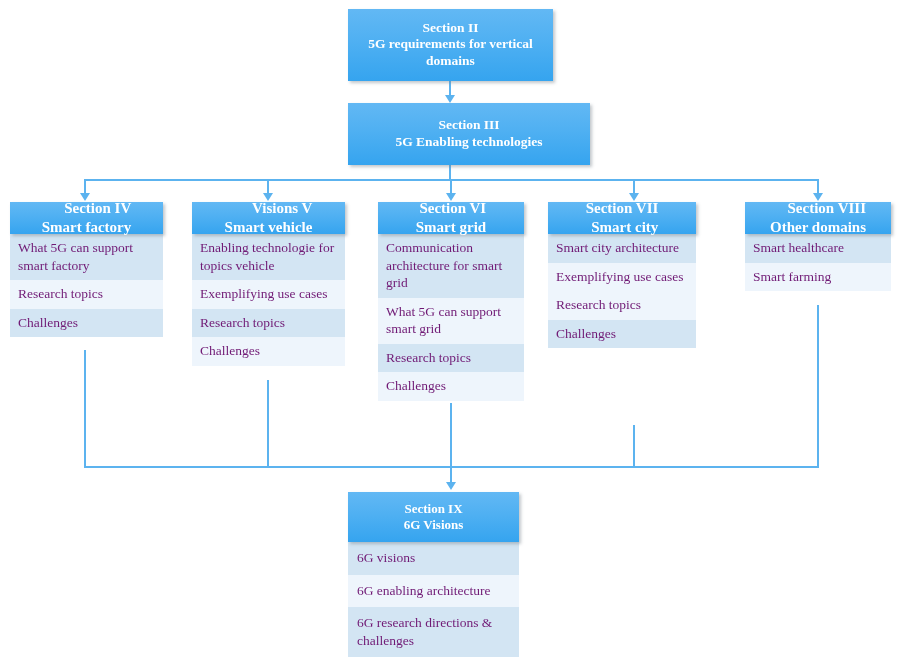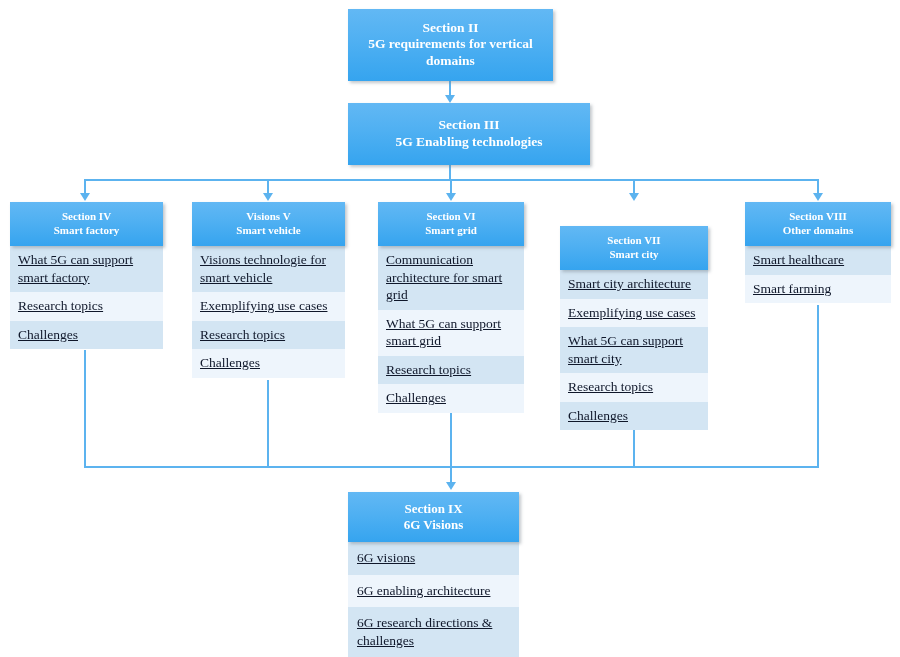--- a/index.html
+++ b/index.html
@@ -22,41 +22,40 @@
     text-align:center;
     line-height:1.22;
     padding:7px 6px 8px 6px;
     box-shadow:2px 2px 3px rgba(120,130,140,.45);
     position:relative;
     z-index:2;
   }
   .node-rows{position:relative;z-index:1;}
   .row{
     box-sizing:border-box;
-    color:#0f172a;
+    color:#701a75;
     padding:5px 8px 6px 8px;
     line-height:1.30;
-    text-decoration:underline;
   }
   .row.shadeA{background:#d3e5f3;}
   .row.shadeB{background:#eef5fc;}
 
   
   #node-sec2{left:348px;top:9px;width:205px;}
   #node-sec2 .node-header{height:72px;font-size:13.5px;display:flex;align-items:center;justify-content:center;}
   #node-sec3{left:348px;top:103px;width:242px;}
   #node-sec3 .node-header{height:62px;font-size:13.5px;display:flex;align-items:center;justify-content:center;}
 
   
-  .col .node-header{font-size:11px;height:44px;display:flex;align-items:center;justify-content:center;}
+  .col .node-header{font-size:15px;height:32px;display:flex;align-items:center;justify-content:center;text-align:right;}
   .col .row{font-size:13.5px;}
   #node-sec4{left:10px;top:202px;width:153px;}
   #node-sec5{left:192px;top:202px;width:153px;}
   #node-sec6{left:378px;top:202px;width:146px;}
-  #node-sec7{left:560px;top:202px;width:148px;margin-top:24px;}
+  #node-sec7{left:548px;top:202px;width:148px;}
   #node-sec8{left:745px;top:202px;width:146px;}
 
   
   #node-sec9{left:348px;top:492px;width:171px;}
   #node-sec9 .node-header{height:50px;font-size:13px;display:flex;align-items:center;justify-content:center;}
   #node-sec9 .row{font-size:13.5px;padding:7px 9px 8px 9px;}
 
   
   .lineV{position:absolute;width:2px;background:#5cb3ef;}
   .lineH{position:absolute;height:2px;background:#5cb3ef;}
@@ -140,21 +139,21 @@
   </div>
 
   <div class="node col" id="node-sec5">
     <div class="node-header">
       <div>
         <span class="hdr-line">Visions V</span>
         <span class="hdr-line">Smart vehicle</span>
       </div>
     </div>
     <div class="node-rows">
-      <div class="row shadeA">Visions technologie for smart vehicle</div>
+      <div class="row shadeA">Enabling technologie for topics vehicle</div>
       <div class="row shadeB">Exemplifying use cases</div>
       <div class="row shadeA">Research topics</div>
       <div class="row shadeB">Challenges</div>
     </div>
   </div>
 
   <div class="node col" id="node-sec6">
     <div class="node-header">
       <div>
         <span class="hdr-line">Section VI</span>
@@ -172,21 +171,20 @@
   <div class="node col" id="node-sec7">
     <div class="node-header">
       <div>
         <span class="hdr-line">Section VII</span>
         <span class="hdr-line">Smart city</span>
       </div>
     </div>
     <div class="node-rows">
       <div class="row shadeA">Smart city architecture</div>
       <div class="row shadeB">Exemplifying use cases</div>
-      <div class="row shadeA">What 5G can support smart city</div>
       <div class="row shadeB">Research topics</div>
       <div class="row shadeA">Challenges</div>
     </div>
   </div>
 
   <div class="node col" id="node-sec8">
     <div class="node-header">
       <div>
         <span class="hdr-line">Section VIII</span>
         <span class="hdr-line">Other domains</span>

